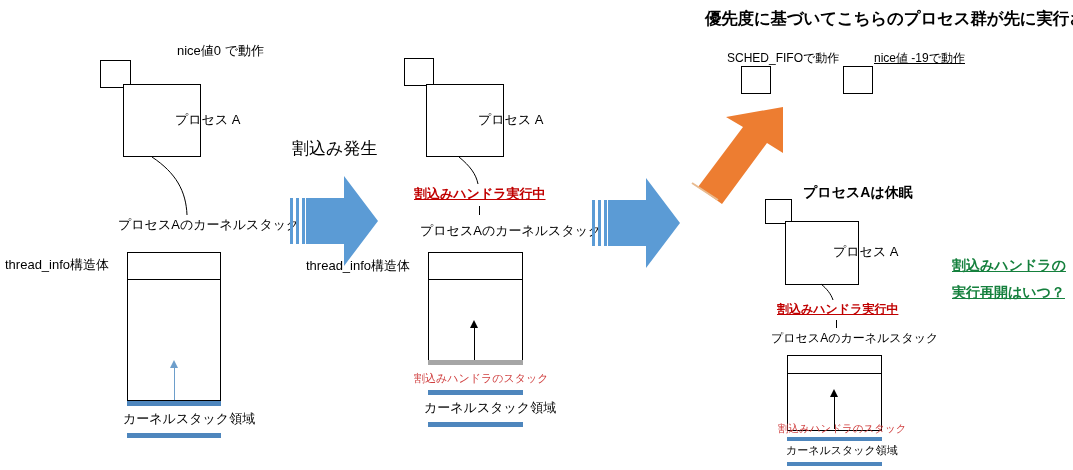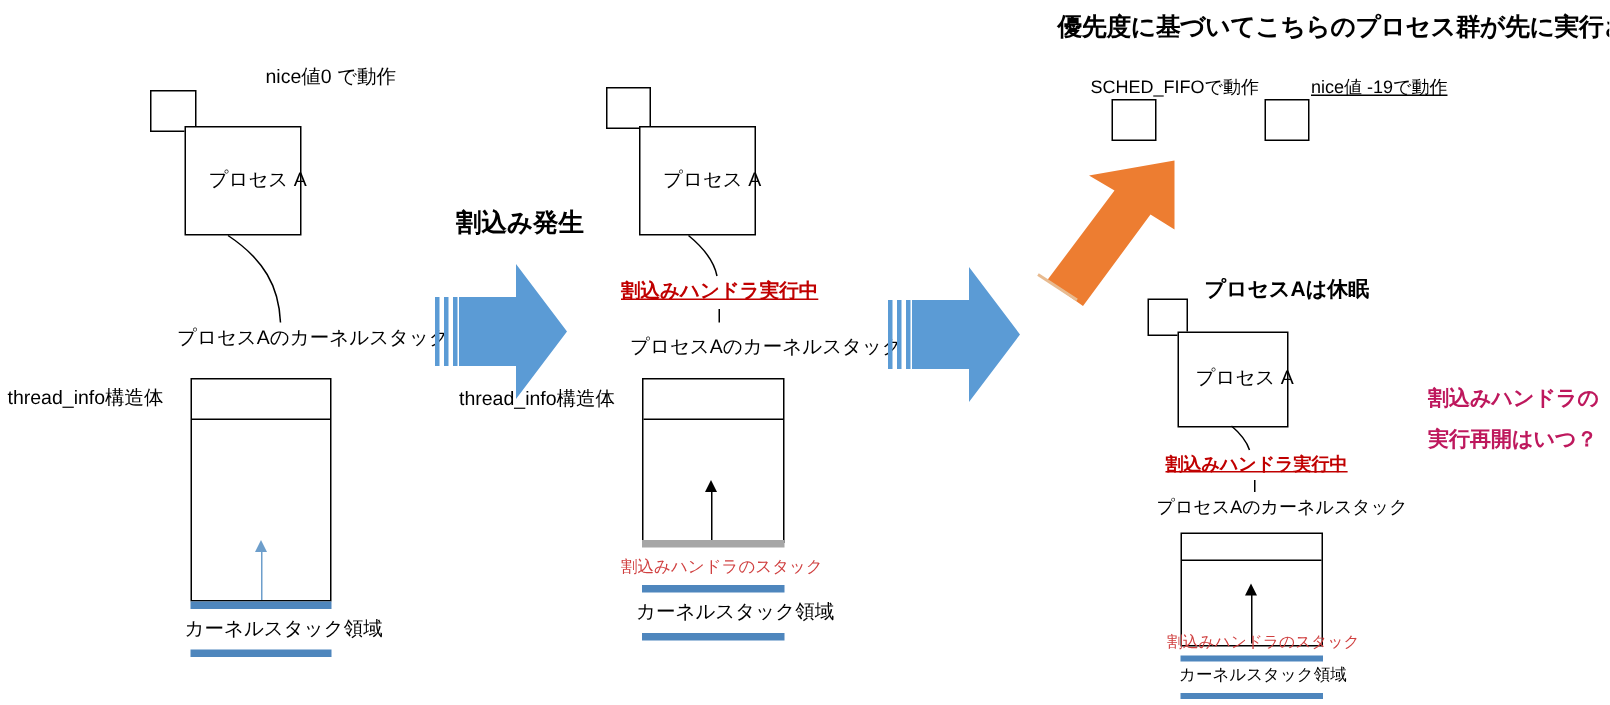--- a/index.html
+++ b/index.html
@@ -29,54 +29,55 @@
   }
   .txt-sm { font-size: 12px; }
   .txt-xs { font-size: 11px; }
   .bold { font-weight: bold; }
   .title-bold {
     font-weight: bold;
     font-size: 16.5px;
     letter-spacing: -0.2px;
   }
   .phase-label {
-    font-weight: bold;
+    font-weight: normal;
     font-size: 17px;
-    margin-left: 12px;
   }
   .red-u {
     color: #c00000;
     text-decoration: underline;
     font-weight: bold;
   }
   .red-thin {
     color: #d04040;
     font-size: 11px;
   }
   .blue-u {
-    color: #be185d;
+    color: #15803d;
+    text-decoration: underline;
     font-weight: bold;
     font-size: 14px;
   }
 
   
   .proc-box {
     border: 1px solid #000;
     background: #fff;
     box-sizing: border-box;
   }
   .proc-tab {
     border: 1px solid #000;
     background: #fff;
     box-sizing: border-box;
   }
   .proc-label {
     position: absolute;
     font-size: 13px;
     white-space: nowrap;
+    margin-left: 36px;
   }
 
   
   .stack-outer {
     border: 1px solid #000;
     background: #fff;
     box-sizing: border-box;
   }
   .stack-div {
     position: absolute;

